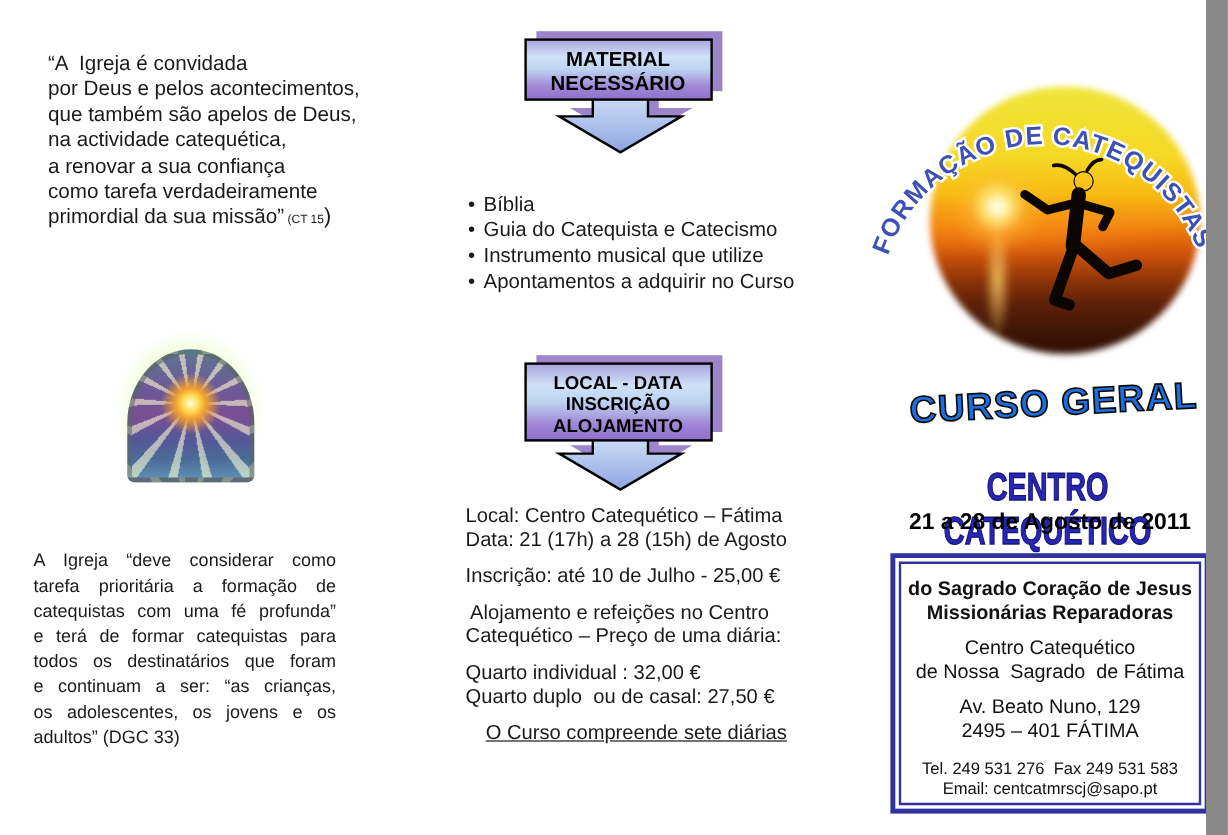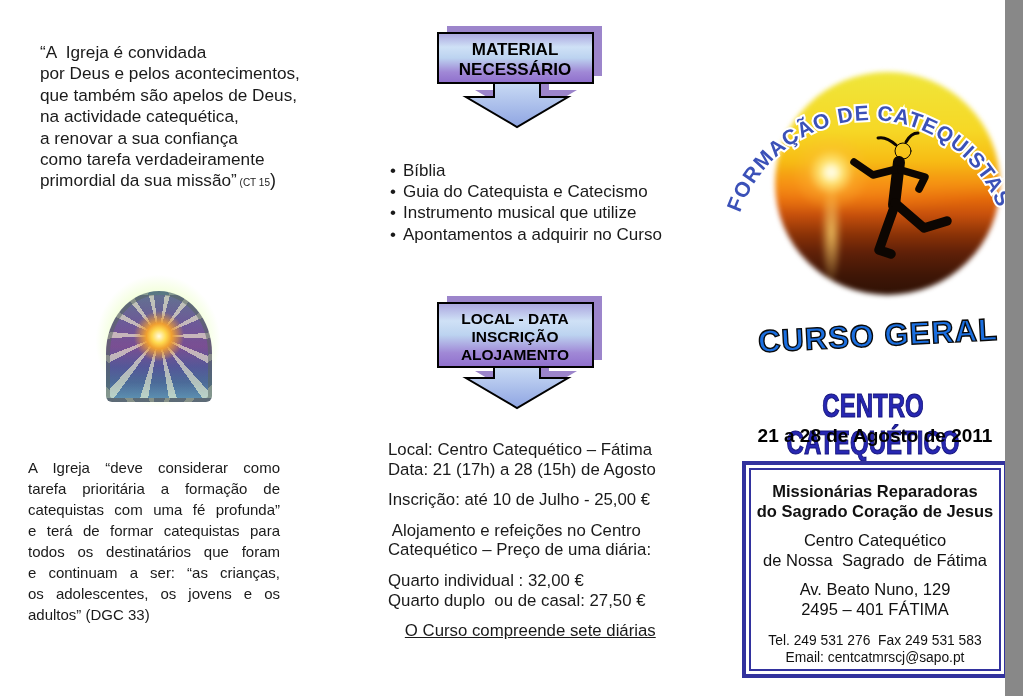--- a/index.html
+++ b/index.html
@@ -20,21 +20,21 @@
       radial-gradient(circle at 50% 40%,#fffbe2 0%,#ffd94e 9%,#f0a030 16%,rgba(180,110,60,0) 32%),
       repeating-conic-gradient(from 8deg at 50% 40%,rgba(255,246,214,.6) 0deg 7deg,rgba(120,80,160,.22) 7deg 26deg),
       linear-gradient(180deg,#5c7a8c 0%,#6b5a96 30%,#7a4e8e 50%,#4a5a96 70%,#3f7296 85%,#54a0b4 100%);}
   .quote2{left:28px;top:457px;width:252px;font-size:15px;line-height:21px;color:#1a1a1a;}
   .jline{text-align:justify;text-align-last:justify;}
   
   .banner{position:absolute;}
   .banner text{font-family:"Liberation Sans","DejaVu Sans",sans-serif;font-weight:bold;fill:#000;}
   .bullets{left:390px;top:140px;font-size:17px;line-height:21.2px;color:#1a1a1a;margin-top:20px;}
   .bullets .b{margin-right:7px;}
-  .details{left:388px;top:440px;font-size:16.8px;line-height:19.6px;color:#1a1a1a;}
+  .details{left:388px;top:420px;font-size:16.8px;line-height:19.6px;color:#1a1a1a;}
   .details .grp{margin-bottom:11px;}
   .underline{text-decoration:underline;text-align:right;}
   
   .arc-svg{left:710px;top:6px;}
   .arc-text{font-family:"Liberation Sans","DejaVu Sans",sans-serif;font-weight:bold;font-size:21px;
     fill:#3b51b8;stroke:#ffffff;stroke-width:4px;paint-order:stroke;letter-spacing:1px;}
   .oval{left:775px;top:72px;width:225px;height:223px;border-radius:50%;filter:blur(2.5px);
     background:
       radial-gradient(circle at 25% 45%,#fffef2 0%,#fff6c0 3%,rgba(255,230,120,.92) 5.5%,rgba(255,190,60,.35) 11%,rgba(255,190,60,0) 19%),
       radial-gradient(ellipse 16px 75px at 25% 72%,rgba(255,215,110,.8),rgba(255,215,110,0) 70%),
@@ -158,22 +158,22 @@
       <textPath href="#arcPath" startOffset="0" textLength="336" lengthAdjust="spacingAndGlyphs">FORMAÇÃO DE CATEQUISTAS</textPath>
     </text>
   </svg>
 
   <div class="abs curso">CURSO GERAL</div>
   <div class="abs centro">CENTRO CATEQUÉTICO</div>
   <div class="abs date">21 a 28 de Agosto de 2011</div>
 
   <div class="abs contact">
     <div class="grp">
+      <div class="bold line">do Sagrado Coração de Jesus</div>
       <div class="bold line">Missionárias Reparadoras</div>
-      <div class="bold line">do Sagrado Coração de Jesus</div>
     </div>
     <div class="grp">
       <div class="line">Centro Catequético</div>
       <div class="line">de Nossa  Sagrado  de Fátima</div>
     </div>
     <div class="grp" style="margin-bottom:13px">
       <div class="line">Av. Beato Nuno, 129</div>
       <div class="line">2495 – 401 FÁTIMA</div>
     </div>
     <div>

